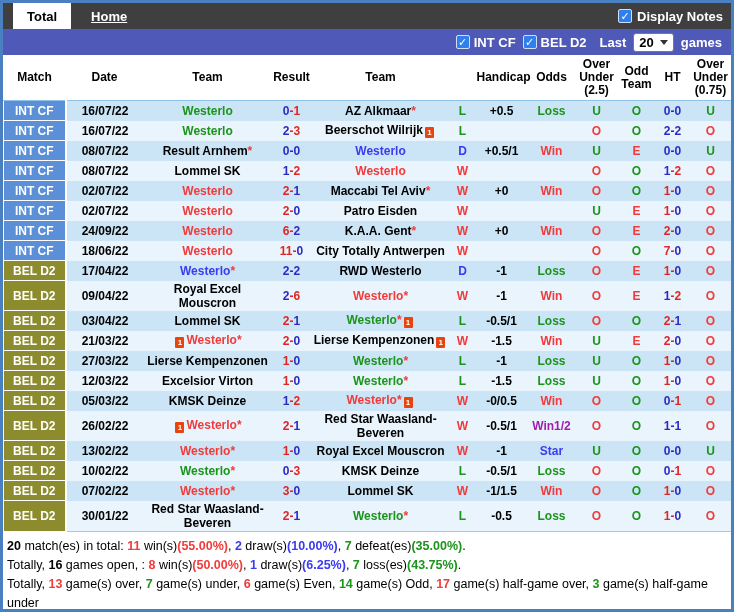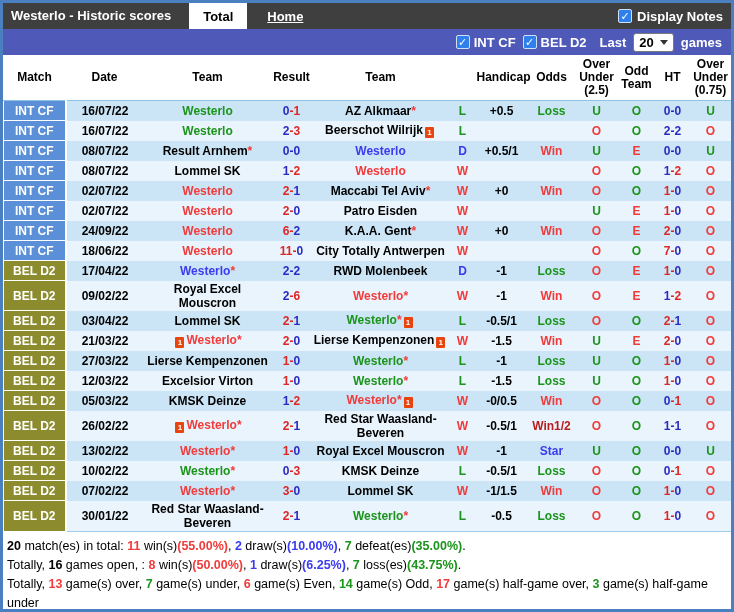--- a/index.html
+++ b/index.html
@@ -69,21 +69,20 @@
   
   .summary { padding:5px 5px 0 4px; font-size:12.5px; line-height:19px;
              color:#000; font-weight:normal; background:#fff; }
 </style>
 </head>
 <body>
 
 <div class="page">
 
   <div class="topbar">
-    <span class="title">Westerlo - Historic scores</span>
     <span class="tab active">Total</span>
     <span class="tab link">Home</span>
     <span class="spacer"></span>
     <span class="notes-toggle">
       <span class="cbx">✓</span>
       <span>Display Notes</span>
     </span>
   </div>
 
   <div class="filterbar">
@@ -245,32 +244,32 @@
           <td style="color: rgb(241, 59, 59);">O</td>
           <td style="color: rgb(27, 148, 27);">O</td>
           <td><span style="color:#dd2626">7</span><span style="color:#dd2626">-</span><span style="color:#2b2bc4">0</span></td>
           <td style="color: rgb(241, 59, 59);">O</td>
         </tr>
         <tr class="odd">
           <td class="league bel">BEL D2</td>
           <td>17/04/22</td>
           <td><span style="color:#3b3bef">Westerlo</span><span class="star">*</span></td>
           <td><span style="color:#2b2bc4">2</span><span style="color:#2b2bc4">-</span><span style="color:#2b2bc4">2</span></td>
-          <td><span style="color:#000000">RWD Molenbeek</span></td>
+          <td><span style="color:#000000">RWD Westerlo</span></td>
           <td style="color: rgb(59, 59, 239);">D</td>
           <td>-1</td>
           <td style="color: rgb(27, 148, 27);">Loss</td>
           <td style="color: rgb(241, 59, 59);">O</td>
           <td style="color: rgb(241, 59, 59);">E</td>
           <td><span style="color:#dd2626">1</span><span style="color:#dd2626">-</span><span style="color:#2b2bc4">0</span></td>
           <td style="color: rgb(241, 59, 59);">O</td>
         </tr>
         <tr class="even">
           <td class="league bel">BEL D2</td>
-          <td>09/02/22</td>
+          <td>09/04/22</td>
           <td><span style="color:#000000">Royal Excel Mouscron</span></td>
           <td><span style="color:#2b2bc4">2</span><span style="color:#dd2626">-</span><span style="color:#dd2626">6</span></td>
           <td><span style="color:#f13b3b">Westerlo</span><span class="star">*</span></td>
           <td style="color: rgb(241, 59, 59);">W</td>
           <td>-1</td>
           <td style="color: rgb(241, 59, 59);">Win</td>
           <td style="color: rgb(241, 59, 59);">O</td>
           <td style="color: rgb(241, 59, 59);">E</td>
           <td><span style="color:#2b2bc4">1</span><span style="color:#dd2626">-</span><span style="color:#dd2626">2</span></td>
           <td style="color: rgb(241, 59, 59);">O</td>
@@ -346,21 +345,21 @@
           <td style="color: rgb(241, 59, 59);">O</td>
         </tr>
         <tr class="even">
           <td class="league bel">BEL D2</td>
           <td>26/02/22</td>
           <td><span class="redcard">1</span><span style="color:#f13b3b">Westerlo</span><span class="star">*</span></td>
           <td><span style="color:#dd2626">2</span><span style="color:#dd2626">-</span><span style="color:#2b2bc4">1</span></td>
           <td><span style="color:#000000">Red Star Waasland-Beveren</span></td>
           <td style="color: rgb(241, 59, 59);">W</td>
           <td>-0.5/1</td>
-          <td style="color: #b91c1c;">Win1/2</td>
+          <td style="color: #a21caf;">Win1/2</td>
           <td style="color: rgb(241, 59, 59);">O</td>
           <td style="color: rgb(27, 148, 27);">O</td>
           <td><span style="color:#2b2bc4">1</span><span style="color:#2b2bc4">-</span><span style="color:#2b2bc4">1</span></td>
           <td style="color: rgb(241, 59, 59);">O</td>
         </tr>
         <tr class="odd">
           <td class="league bel">BEL D2</td>
           <td>13/02/22</td>
           <td><span style="color:#f13b3b">Westerlo</span><span class="star">*</span></td>
           <td><span style="color:#dd2626">1</span><span style="color:#dd2626">-</span><span style="color:#2b2bc4">0</span></td>

